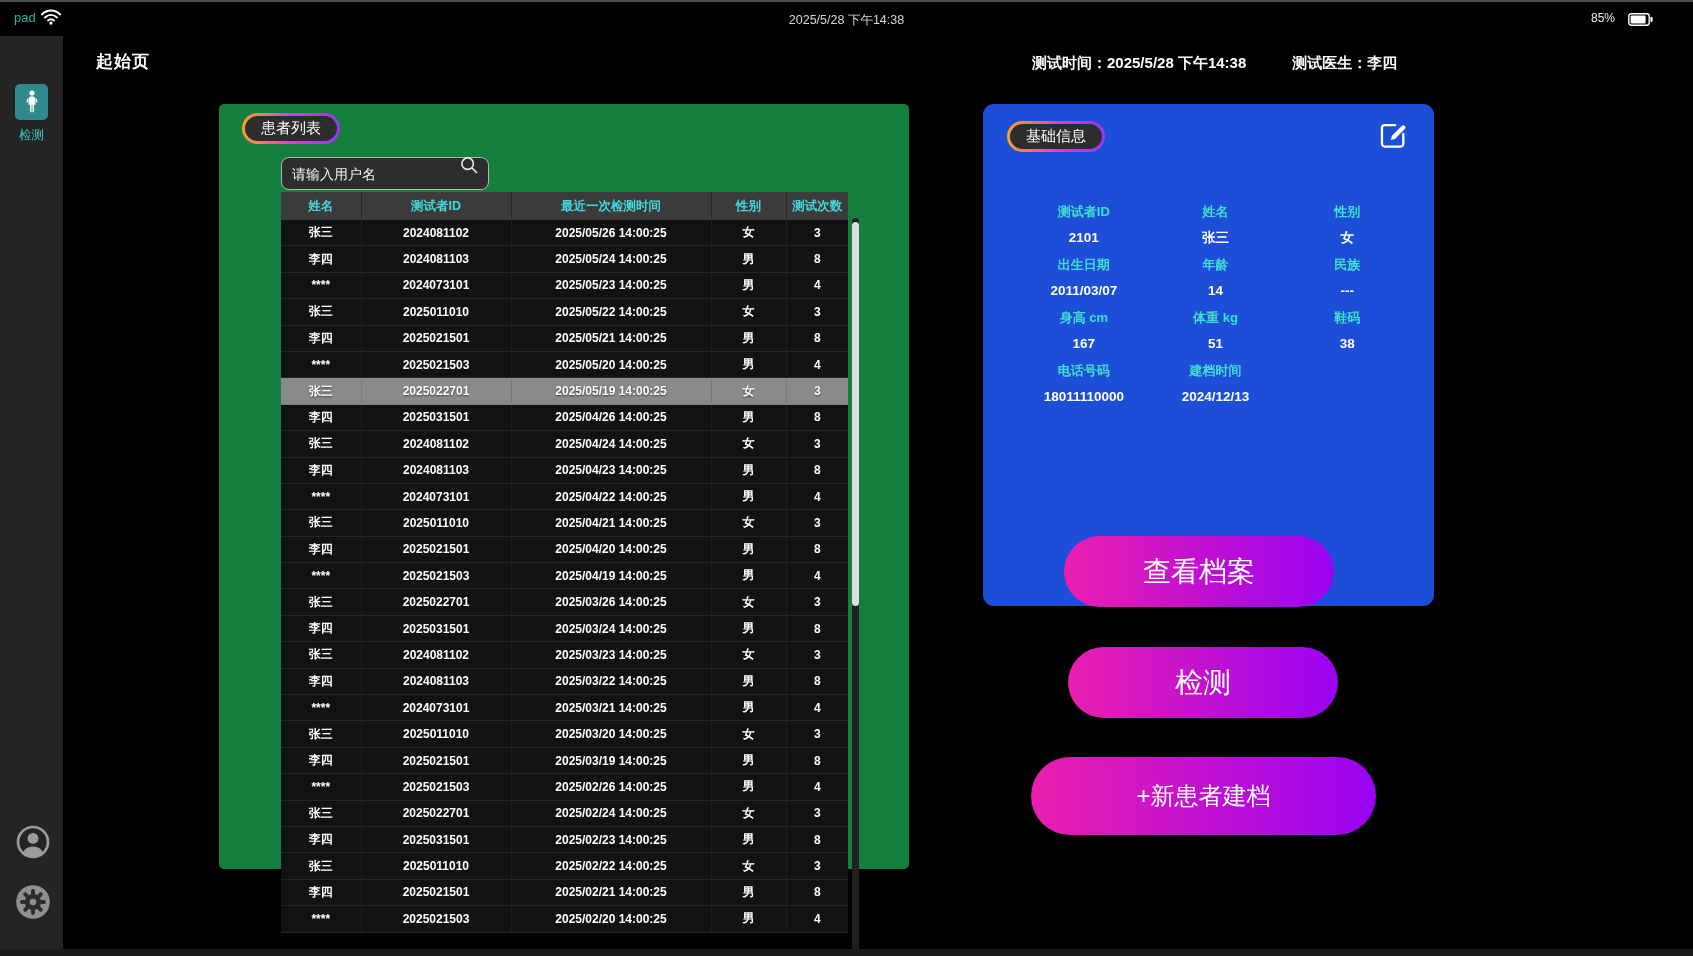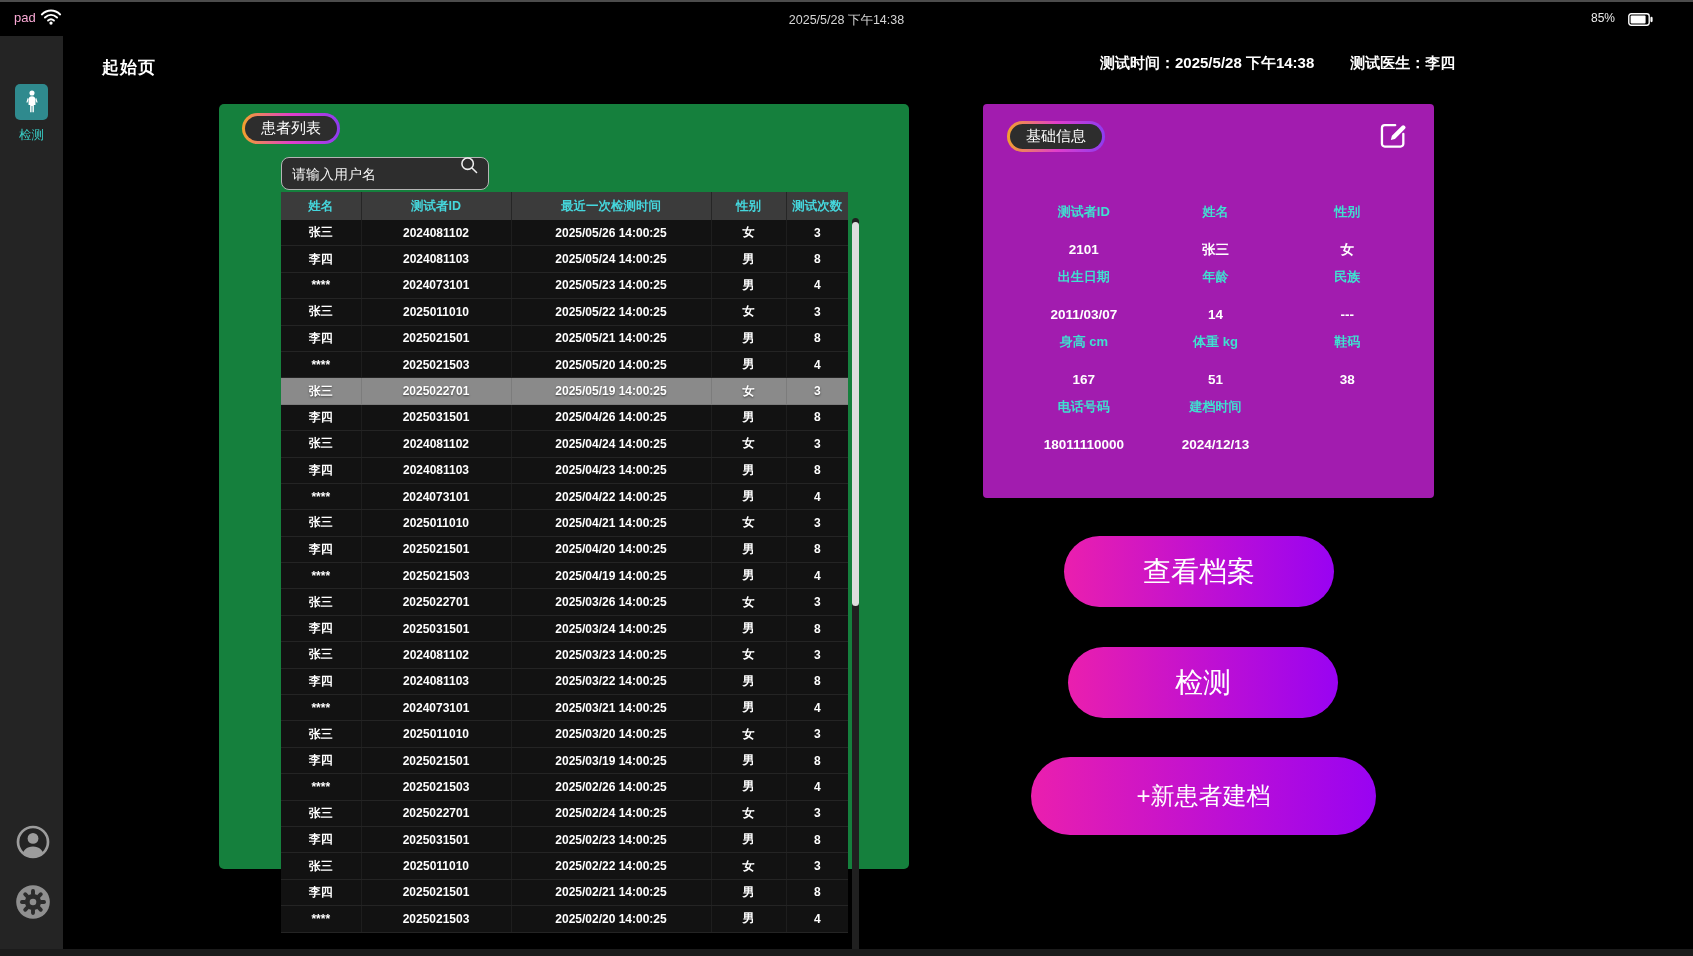--- a/index.html
+++ b/index.html
@@ -2,39 +2,39 @@
 <html><head>
 <meta charset="utf-8">
 <style>
   html,body{margin:0;padding:0;background:#000;}
   .screen{position:relative;width:1693px;height:956px;background:#000;overflow:hidden;
           font-family:"Liberation Sans","DejaVu Sans",sans-serif;color:#fff;}
   .abs{position:absolute;}
 
   
   .top-edge{left:0;top:0;right:0;height:2px;background:#4c4c4c;}
-  .sb-device{left:14px;top:10px;font-size:13px;color:#f9a8d4;}
+  .sb-device{left:14px;top:10px;font-size:13px;color:#14b8a6;}
   .sb-wifi{left:40px;top:8px;}
   .sb-time{left:0;right:0;top:12px;text-align:center;font-size:12.5px;color:#d6d6d6;}
   .sb-batt-label{right:78px;top:11px;font-size:12px;color:#ececec;}
   .sb-batt{right:40px;top:12px;}
 
   
   .sidebar{left:0;top:36px;width:63px;height:916px;background:#242424;}
   .nav-item{position:absolute;left:0;top:48px;width:63px;text-align:center;cursor:pointer;}
   .nav-icon-btn{margin:0 auto;width:33px;height:36px;border-radius:5px;background:#2f8a8e;
                 display:flex;align-items:center;justify-content:center;}
   .nav-label{margin-top:7px;font-size:12.5px;color:#39cdc6;}
   .side-bottom-icon{position:absolute;left:15px;cursor:pointer;}
   .icon-user{top:788px;}
   .icon-gear{top:848px;}
 
   
   .page-title{left:96px;top:50px;font-size:17px;font-weight:bold;letter-spacing:1px;}
-  .session-info{left:1100px;top:54px;display:flex;gap:36px;font-size:15px;font-weight:bold;white-space:nowrap;}
+  .session-info{left:1032px;top:54px;display:flex;gap:46px;font-size:15px;font-weight:bold;white-space:nowrap;}
 
   
   .badge{display:inline-block;padding:3px;border-radius:18px;
          background:linear-gradient(90deg,#f2a22c,#e23ecb,#8d3cf0);}
   .badge-inner{background:#2d2d2d;border-radius:15px;padding:3px 16px;font-size:15px;color:#fff;white-space:nowrap;}
 
   
   .patient-panel{left:219px;top:104px;width:690px;height:765px;background:#15803d;border-radius:5px;}
   .pp-badge{position:absolute;left:23px;top:9px;}
   .search-wrap{position:absolute;left:62px;top:45px;width:208px;height:33px;}
@@ -49,28 +49,28 @@
              border-right:1px solid #262626;}
   .ptable th:last-child{border-right:none;}
   .ptable td{height:23.4px;background:#121212;color:#fff;font-size:12px;font-weight:bold;text-align:center;
              border-bottom:1px solid #242424;border-right:1px solid #1e1e1e;overflow:hidden;white-space:nowrap;}
   .ptable td:last-child{border-right:none;}
   .ptable tr.selected td{background:#8a8a8a;text-shadow:0 1px 2px rgba(0,0,0,.55);border-color:#7c7c7c;}
   .scroll-track{position:absolute;left:633px;top:114px;width:7px;height:737px;background:#202020;border-radius:4px;}
   .scroll-thumb{position:absolute;left:0;top:4px;width:7px;height:384px;background:#dedede;border-radius:4px;cursor:pointer;}
 
   
-  .info-panel{left:983px;top:104px;width:451px;height:394px;background:#a21caf;border-radius:4px;}
+  .info-panel{left:983px;top:104px;width:451px;height:502px;background:#1d4ed8;border-radius:11px;}
   .ip-badge{position:absolute;left:24px;top:17px;}
   .edit-btn{position:absolute;right:24px;top:14px;width:34px;height:34px;cursor:pointer;background:none;border:none;padding:0;}
   .info-grid{position:absolute;left:35px;top:100px;width:395px;display:grid;
              grid-template-columns:1fr 1fr 1fr;row-gap:11px;}
   .info-cell{text-align:center;}
   .info-label{color:#3fe0d0;font-size:13px;font-weight:bold;line-height:16px;}
-  .info-value{color:#fff;font-size:13.5px;font-weight:bold;line-height:16px;margin-top:22px;}
+  .info-value{color:#fff;font-size:13.5px;font-weight:bold;line-height:16px;margin-top:10px;}
 
   
   .action-btn{position:absolute;border:none;border-radius:40px;color:#fff;cursor:pointer;
               background:linear-gradient(90deg,#ea1fae,#9903f2);
               font-family:"Liberation Sans","DejaVu Sans",sans-serif;}
   .btn-archive{left:1064px;top:536px;width:270px;height:71px;font-size:28px;}
   .btn-detect{left:1068px;top:647px;width:270px;height:71px;font-size:28px;}
   .btn-new{left:1031px;top:757px;width:345px;height:78px;font-size:24px;}
 
   .bottom-strip{left:0;top:949px;right:0;height:7px;background:#1b1b1b;}
@@ -137,21 +137,21 @@
           <rect x="10.7" y="3.4" width="2.6" height="4.4" rx="1.2" transform="rotate(180 12 12)"></rect>
           <rect x="10.7" y="3.4" width="2.6" height="4.4" rx="1.2" transform="rotate(225 12 12)"></rect>
           <rect x="10.7" y="3.4" width="2.6" height="4.4" rx="1.2" transform="rotate(270 12 12)"></rect>
           <rect x="10.7" y="3.4" width="2.6" height="4.4" rx="1.2" transform="rotate(315 12 12)"></rect>
         </g>
         <circle cx="12" cy="12" r="2.2" fill="#8f8f8f"></circle>
       </svg>
     </div>
   </aside>
 
-  <h1 class="abs page-title" style="margin:6px;">起始页</h1>
+  <h1 class="abs page-title" style="margin:0;">起始页</h1>
   <div class="abs session-info">
     <span><span>测试时间：</span><span>2025/5/28 下午14:38</span></span>
     <span><span>测试医生：</span><span>李四</span></span>
   </div>
 
   <section class="abs patient-panel">
     <div class="badge pp-badge">
       <div class="badge-inner">患者列表</div>
     </div>
     <div class="search-wrap">

